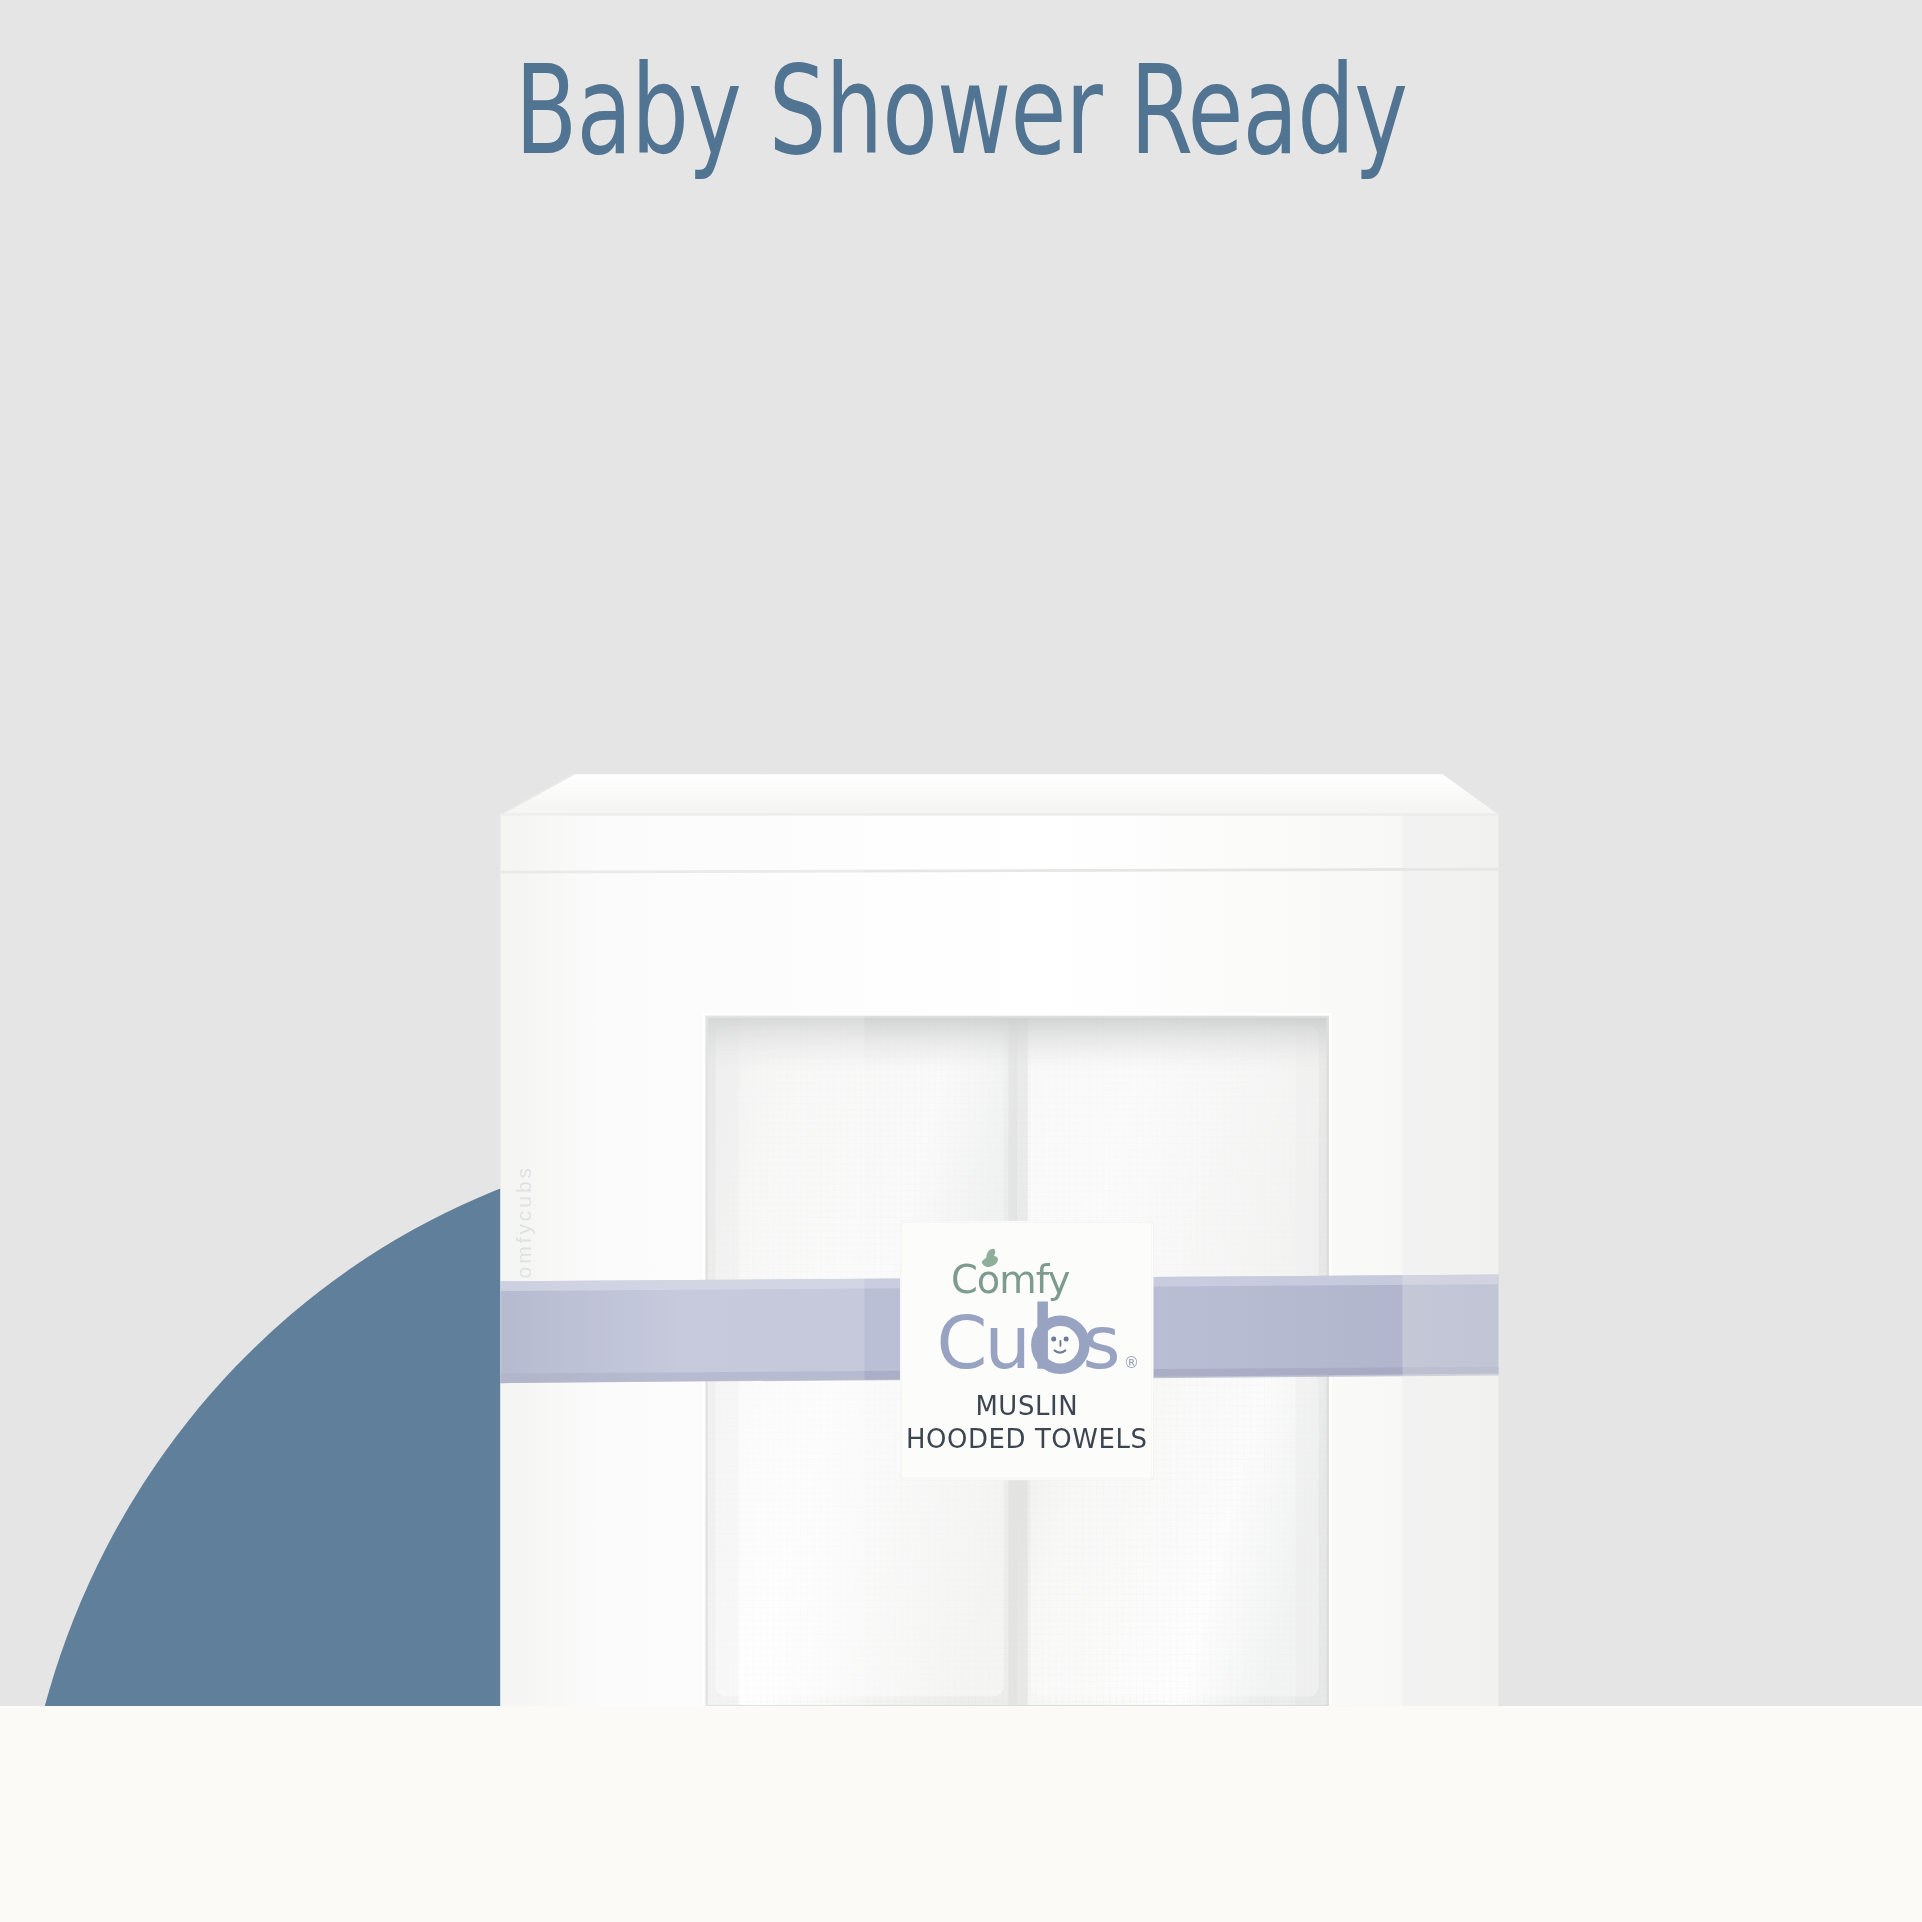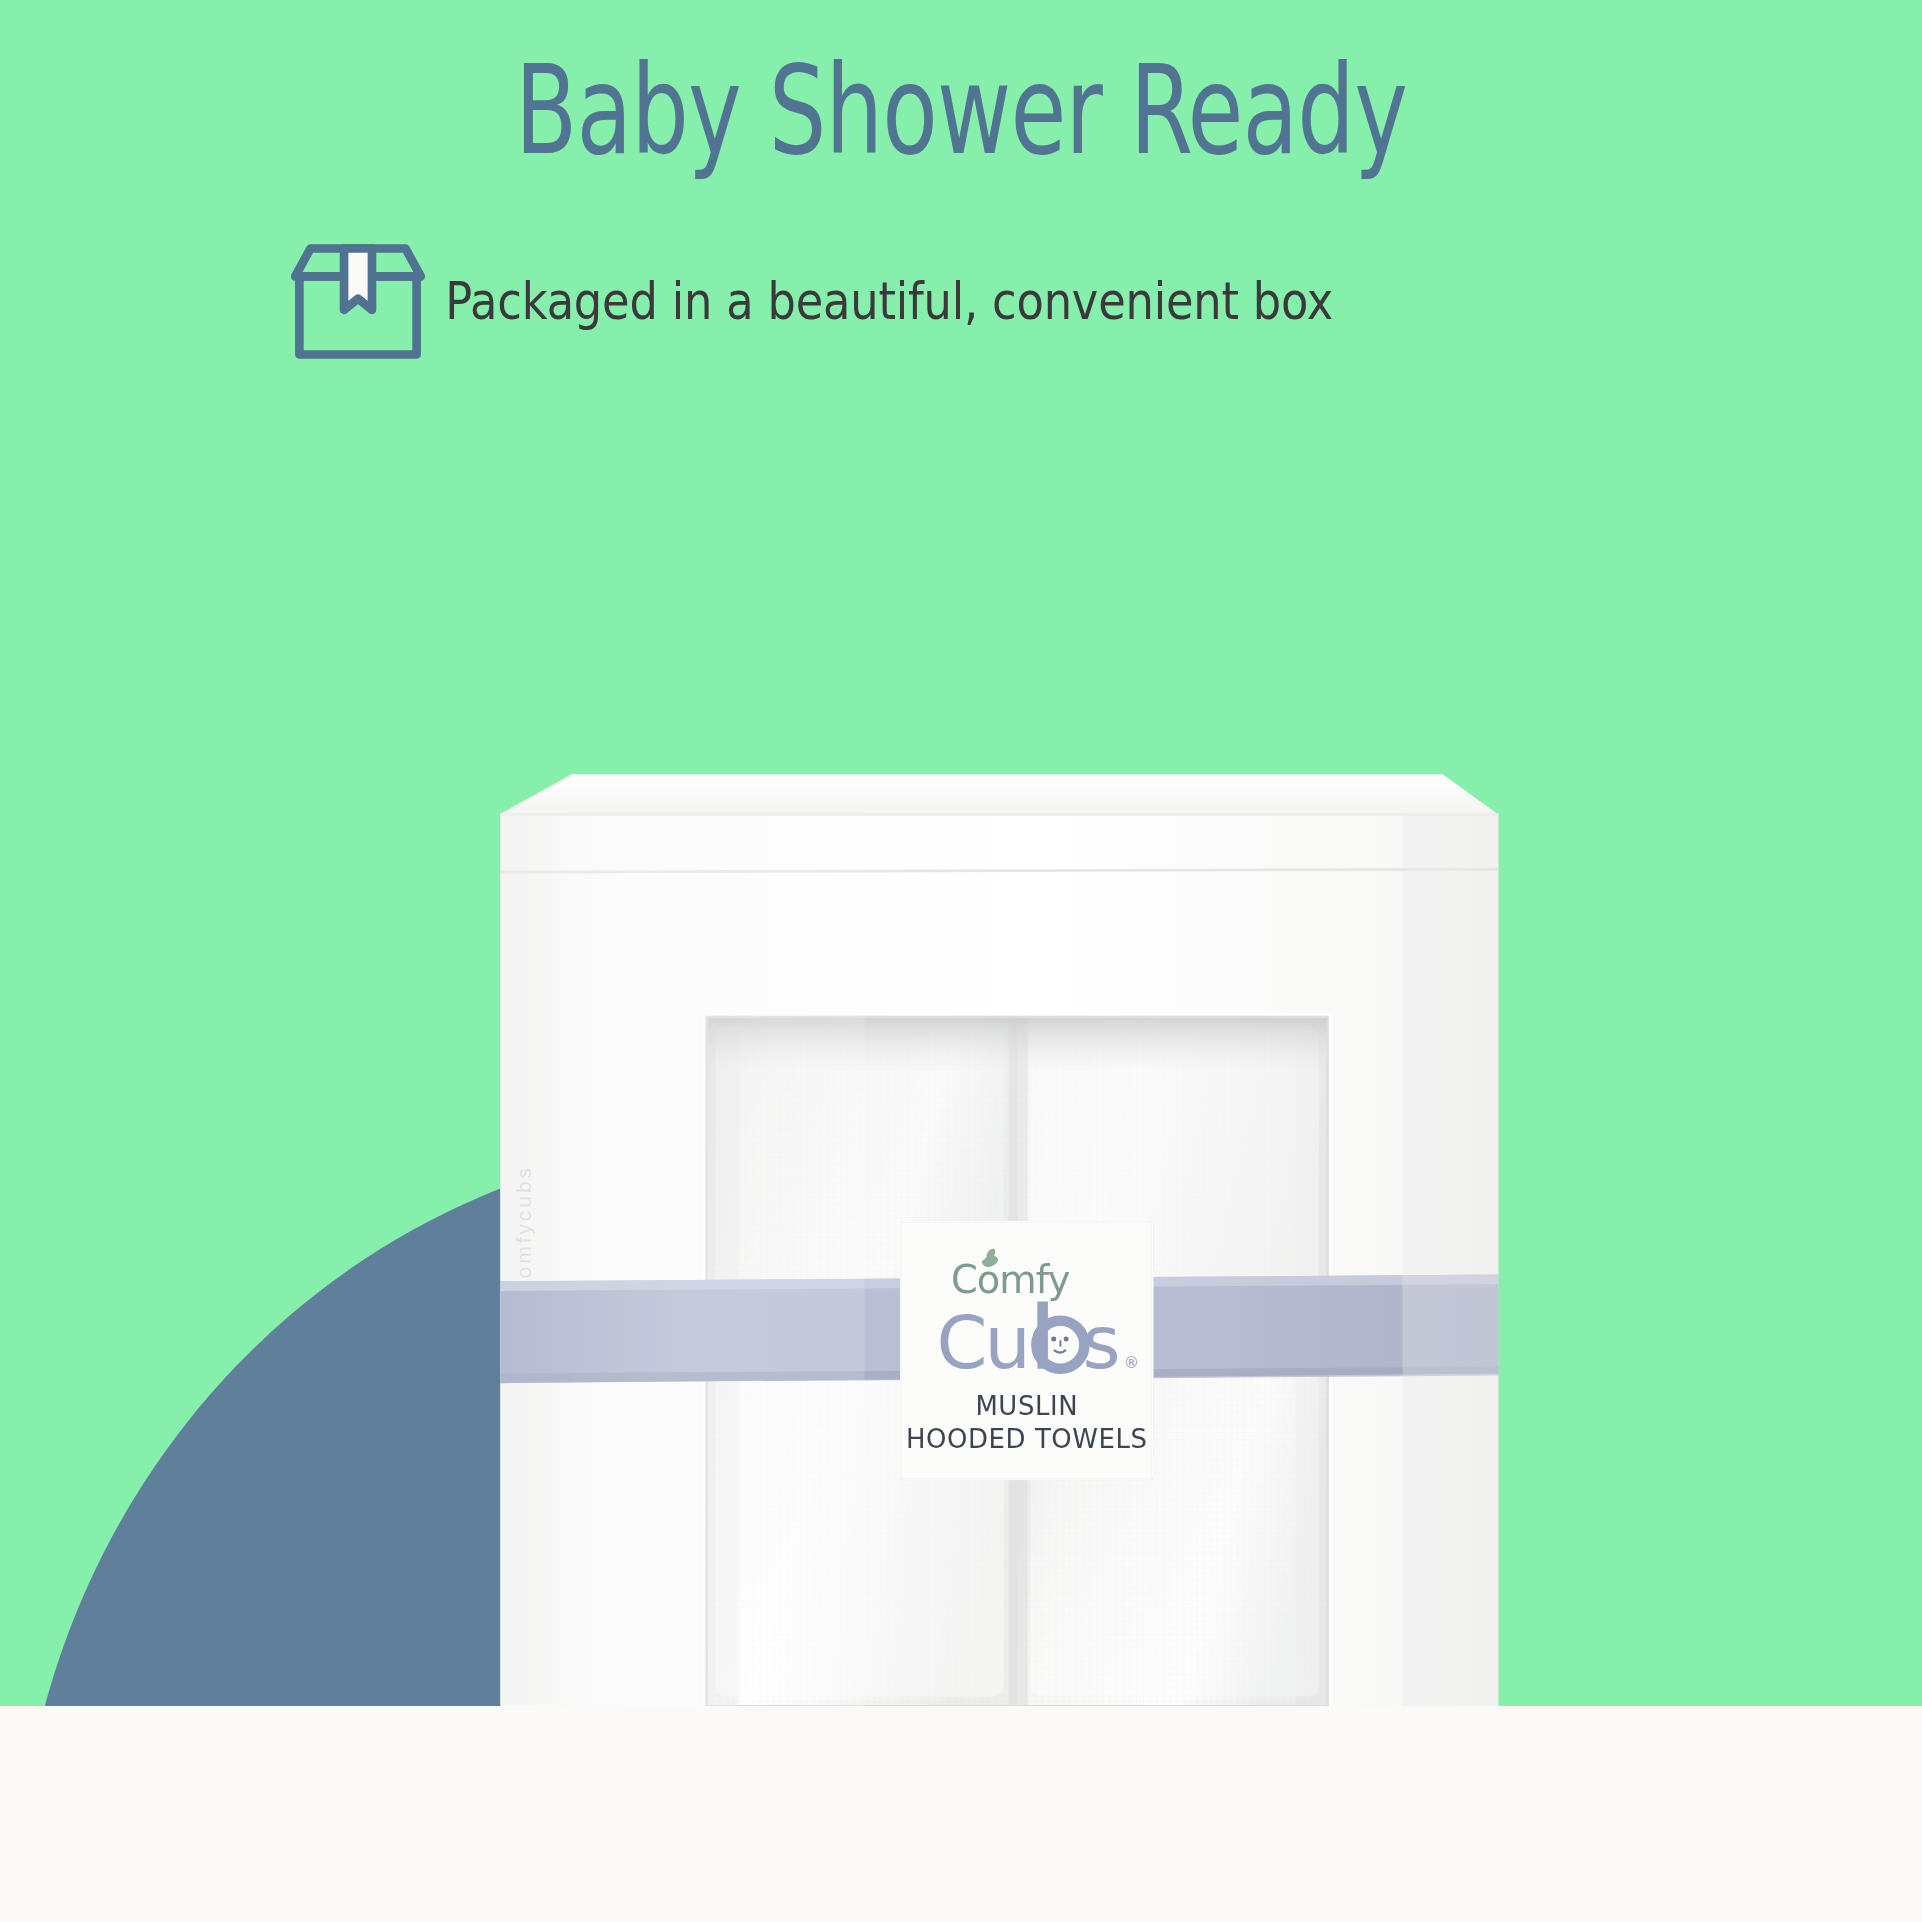--- a/index.html
+++ b/index.html
@@ -14,21 +14,21 @@
   body {
     font-family: "Liberation Sans", sans-serif;
     background: #fbfaf7;
     position: relative;
   }
 
   #stage {
     position: relative;
     width: 1922px;
     height: 1706px;
-    background: #86efac;
+    background: #e5e5e5;
     overflow: hidden;
   }
 
   
   .bg-arc {
     position: absolute;
     left: 17.3px;
     top: 1138px;
     width: 1499px;
     height: 1556px;
@@ -117,30 +117,20 @@
 
 <div id="stage">
 
   <div class="bg-arc"></div>
 
   <h1 class="headline">Baby Shower Ready</h1>
 
   <div class="features">
 
 
-    <div class="feature f2">
-      <div class="feature-icon">
-        <svg width="134" height="127" viewBox="0 0 96 90" fill="none" stroke="#4f7391" stroke-width="6.2" stroke-linecap="round" stroke-linejoin="round">
-          <path d="M14 7h68l11 20H3L14 7z"></path>
-          <path d="M6 27h84v56H6V27z"></path>
-          <path d="M38 7h20v44l-10-8-10 8V7z" fill="#fbfaf7"></path>
-        </svg>
-      </div>
-      <div class="feature-text">Packaged in a beautiful, convenient box</div>
-    </div>
 
   </div>
 
   <div class="product-scene">
     <svg width="1922" height="1922" viewBox="0 0 2001 2001">
       <defs>
         <linearGradient id="gFront" x1="0" y1="0" x2="1" y2="0">
           <stop offset="0" stop-color="#f2f2f1"></stop>
           <stop offset="0.10" stop-color="#fbfbfb"></stop>
           <stop offset="0.55" stop-color="#ffffff"></stop>

